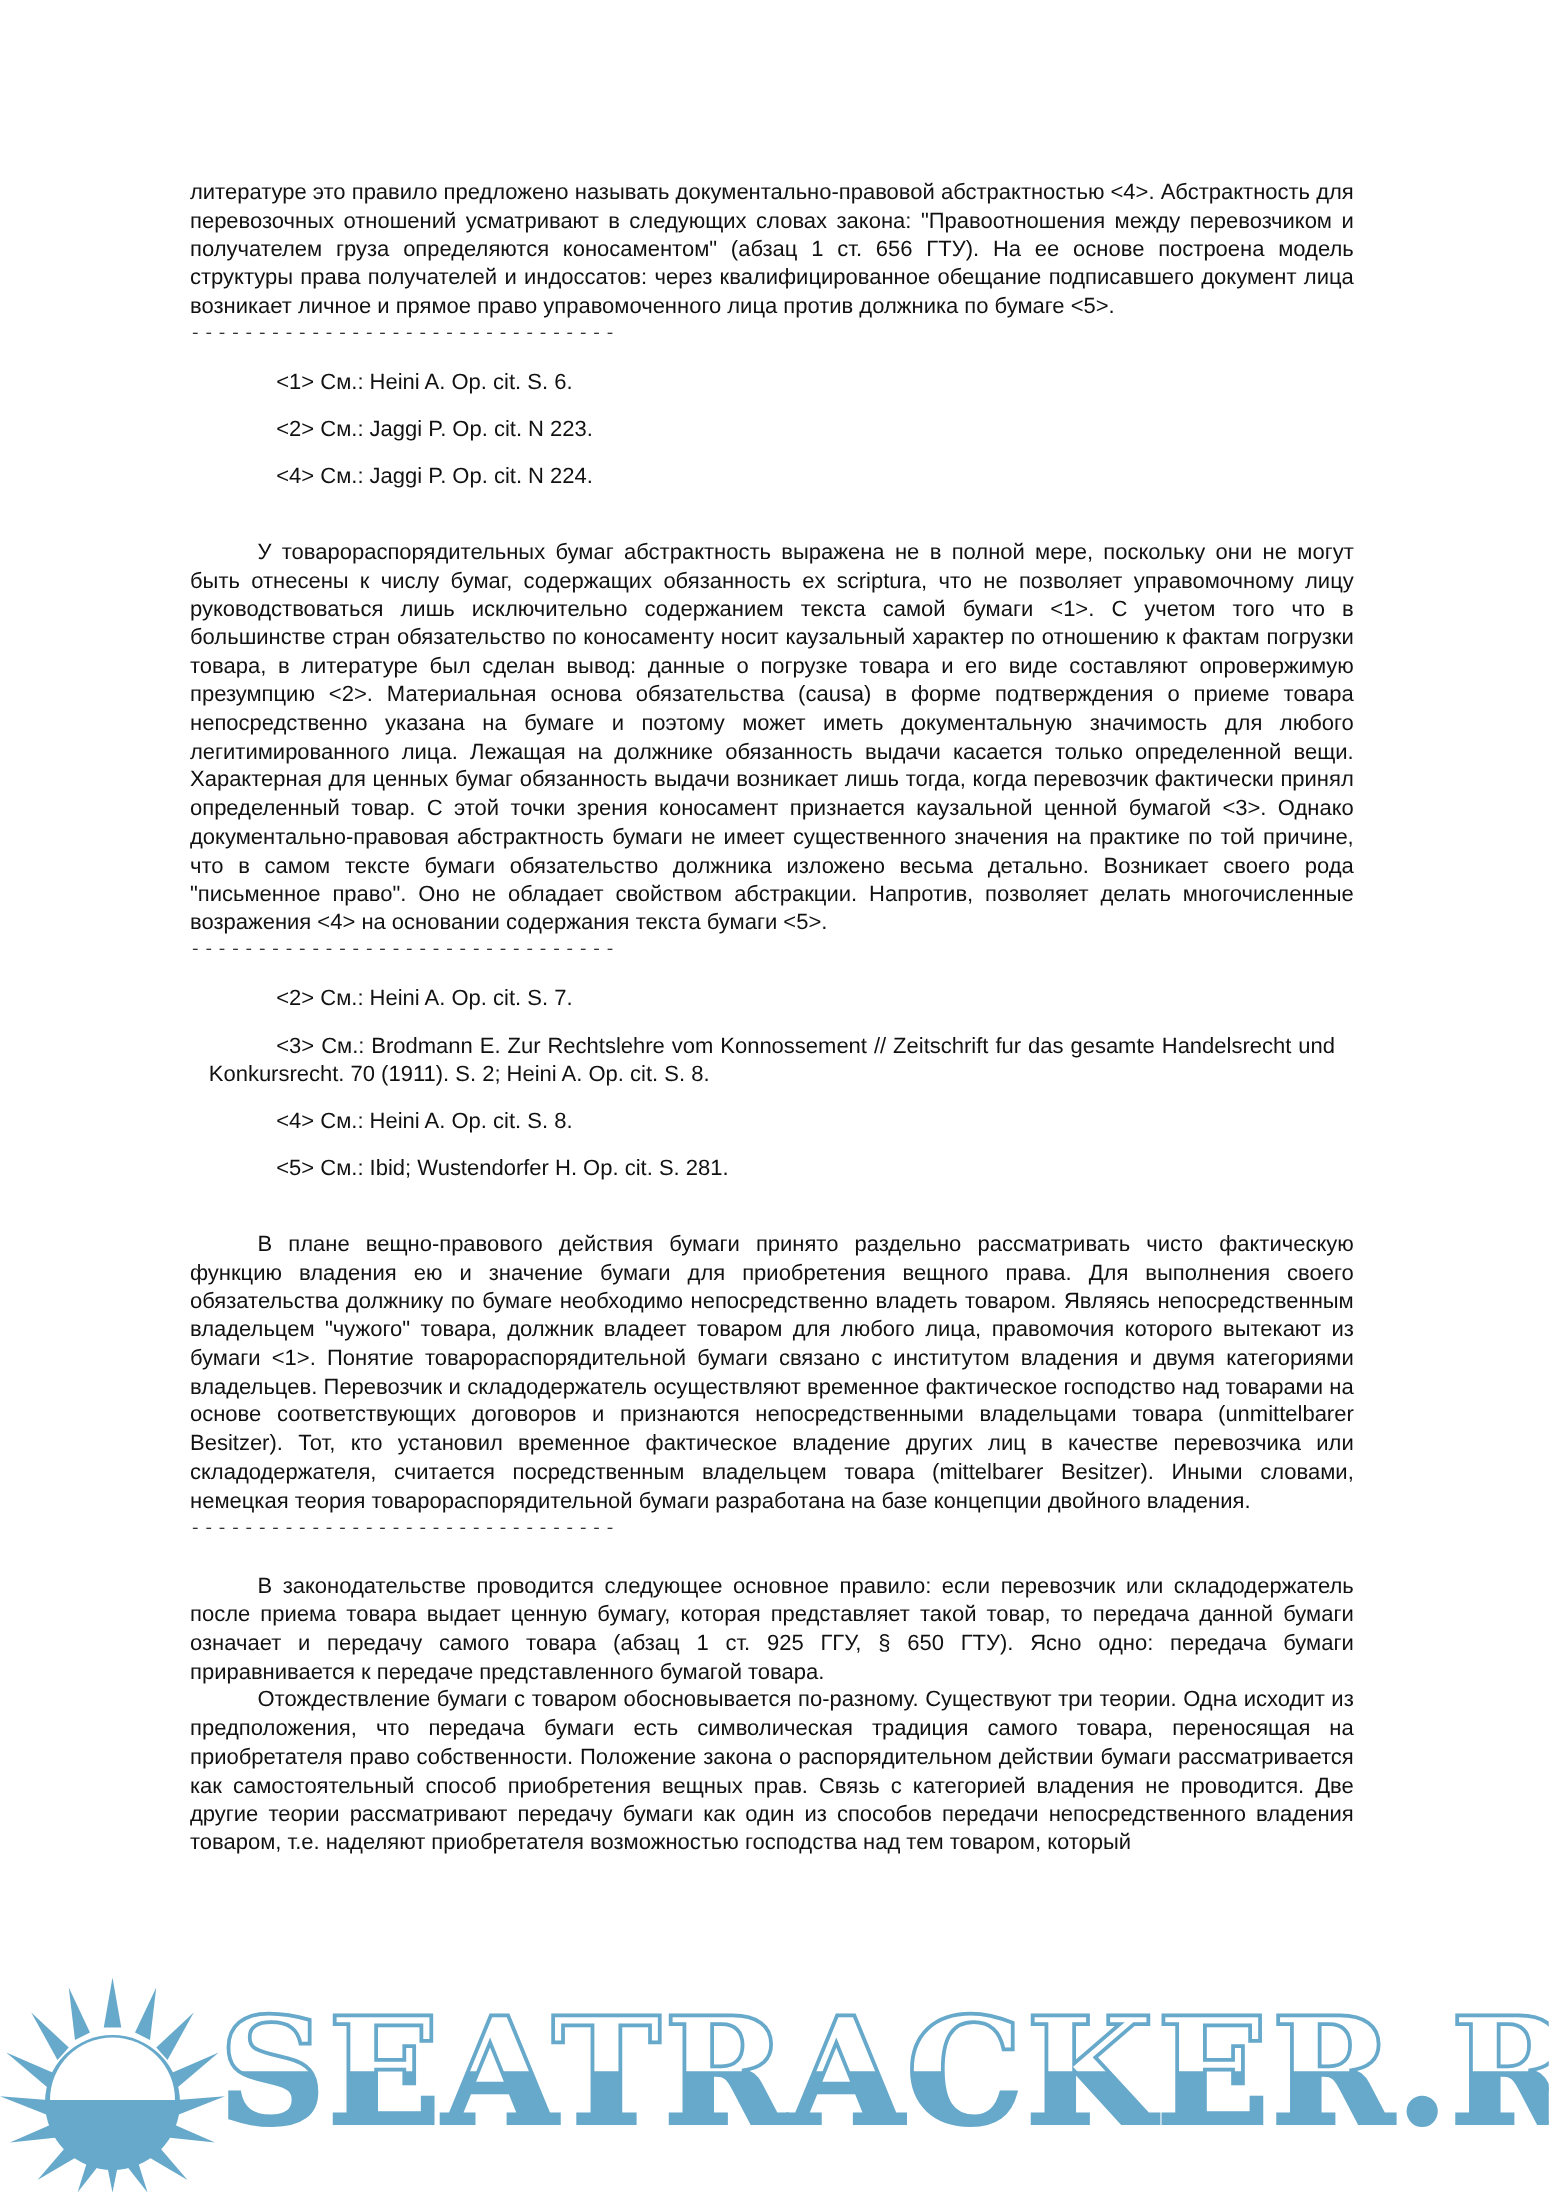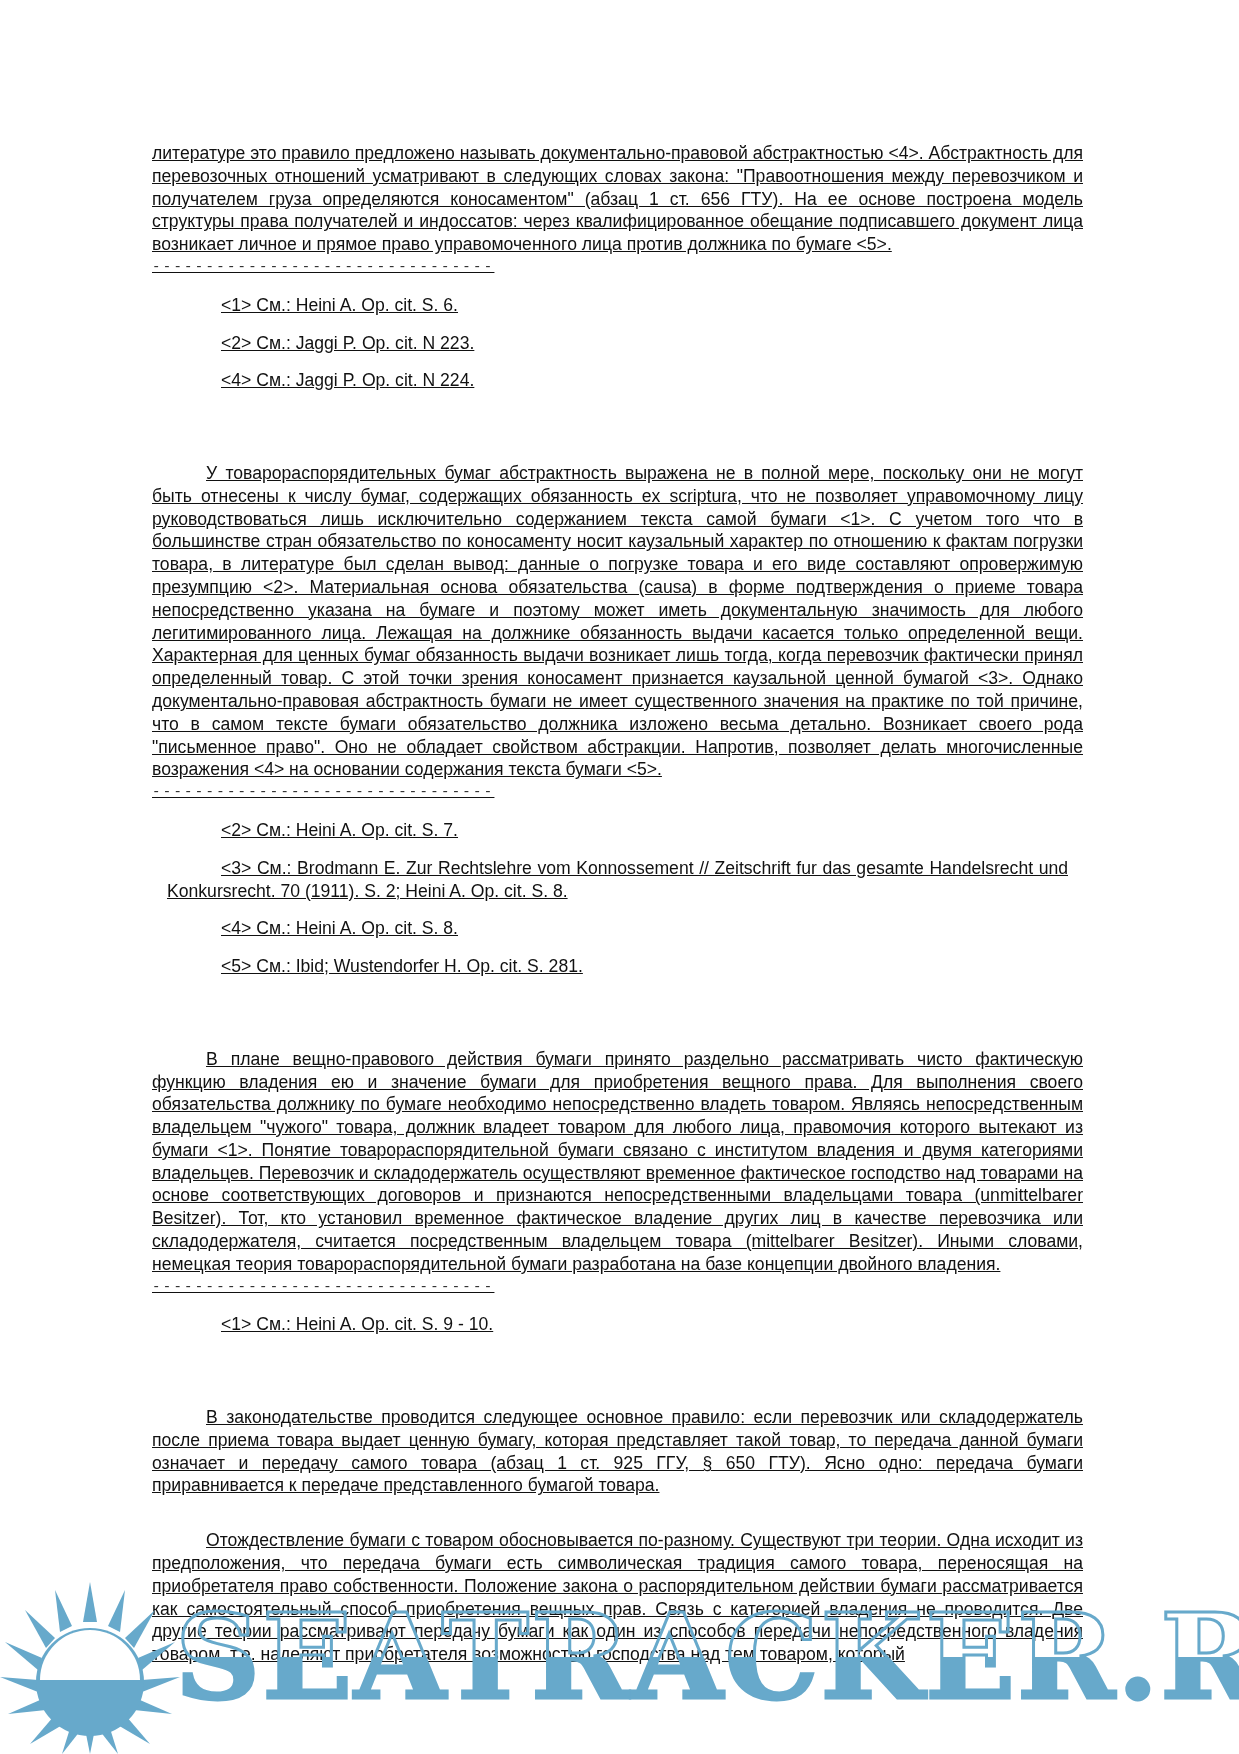--- a/index.html
+++ b/index.html
@@ -1,23 +1,23 @@
 <!DOCTYPE html>
 <html><head>
 <meta charset="utf-8">
 <style>
   html, body { margin: 0; padding: 0; background: #ffffff; }
   body { width: 1239px; height: 1754px; position: relative; overflow: hidden; }
   .page {
     position: absolute; left: 152px; top: 142px; width: 931px;
     font-family: "Liberation Sans", sans-serif;
-    font-size: 17.6px; line-height: 22.8px; color: #111111; text-decoration: underline;
+    font-size: 17.6px; line-height: 22.8px; color: #111111;
   }
   .p { text-align: justify; text-align-last: left; margin: 0; }
-  .p.indent { text-indent: 54px; margin-top: 32px; }
+  .p.indent { text-indent: 54px; }
   .fn { margin: 15px; text-indent: 54px; text-align: justify; text-align-last: left; }
   .sep {
     margin: 0; height: 22.8px; line-height: 22.8px;
     font-family: "Liberation Mono", monospace; font-size: 14px; letter-spacing: 2.3px;
     color: #333;
   }
   .gap { height: 22.8px; }
   .watermark {
     position: absolute; left: 0; top: 1582px; width: 1239px; height: 172px;
   }
@@ -52,21 +52,20 @@
   <p class="p indent">У товарораспорядительных бумаг абстрактность выражена не в полной мере, поскольку они не могут быть отнесены к числу бумаг, содержащих обязанность ex scriptura, что не позволяет управомочному лицу руководствоваться лишь исключительно содержанием текста самой бумаги &lt;1&gt;. С учетом того что в большинстве стран обязательство по коносаменту носит каузальный характер по отношению к фактам погрузки товара, в литературе был сделан вывод: данные о погрузке товара и его виде составляют опровержимую презумпцию &lt;2&gt;. Материальная основа обязательства (causa) в форме подтверждения о приеме товара непосредственно указана на бумаге и поэтому может иметь документальную значимость для любого легитимированного лица. Лежащая на должнике обязанность выдачи касается только определенной вещи. Характерная для ценных бумаг обязанность выдачи возникает лишь тогда, когда перевозчик фактически принял определенный товар. С этой точки зрения коносамент признается каузальной ценной бумагой &lt;3&gt;. Однако документально-правовая абстрактность бумаги не имеет существенного значения на практике по той причине, что в самом тексте бумаги обязательство должника изложено весьма детально. Возникает своего рода "письменное право". Оно не обладает свойством абстракции. Напротив, позволяет делать многочисленные возражения &lt;4&gt; на основании содержания текста бумаги &lt;5&gt;.</p>
   <div class="sep">--------------------------------</div>
   <p class="fn">&lt;2&gt; См.: Heini A. Op. cit. S. 7.</p>
   <p class="fn">&lt;3&gt; См.: Brodmann E. Zur Rechtslehre vom Konnossement // Zeitschrift fur das gesamte Handelsrecht und Konkursrecht. 70 (1911). S. 2; Heini A. Op. cit. S. 8.</p>
   <p class="fn">&lt;4&gt; См.: Heini A. Op. cit. S. 8.</p>
   <p class="fn">&lt;5&gt; См.: Ibid; Wustendorfer H. Op. cit. S. 281.</p>
   <div class="gap"></div>
 
   <p class="p indent">В плане вещно-правового действия бумаги принято раздельно рассматривать чисто фактическую функцию владения ею и значение бумаги для приобретения вещного права. Для выполнения своего обязательства должнику по бумаге необходимо непосредственно владеть товаром. Являясь непосредственным владельцем "чужого" товара, должник владеет товаром для любого лица, правомочия которого вытекают из бумаги &lt;1&gt;. Понятие товарораспорядительной бумаги связано с институтом владения и двумя категориями владельцев. Перевозчик и складодержатель осуществляют временное фактическое господство над товарами на основе соответствующих договоров и признаются непосредственными владельцами товара (unmittelbarer Besitzer). Тот, кто установил временное фактическое владение других лиц в качестве перевозчика или складодержателя, считается посредственным владельцем товара (mittelbarer Besitzer). Иными словами, немецкая теория товарораспорядительной бумаги разработана на базе концепции двойного владения.</p>
   <div class="sep">--------------------------------</div>
-  <p class="fn">&lt;1&gt; См.: Heini A. Op. cit. S. 9 - 10.</p>
   <div class="gap"></div>
 
   <p class="p indent">В законодательстве проводится следующее основное правило: если перевозчик или складодержатель после приема товара выдает ценную бумагу, которая представляет такой товар, то передача данной бумаги означает и передачу самого товара (абзац 1 ст. 925 ГГУ, § 650 ГТУ). Ясно одно: передача бумаги приравнивается к передаче представленного бумагой товара.</p>
   <p class="p indent">Отождествление бумаги с товаром обосновывается по-разному. Существуют три теории. Одна исходит из предположения, что передача бумаги есть символическая традиция самого товара, переносящая на приобретателя право собственности. Положение закона о распорядительном действии бумаги рассматривается как самостоятельный способ приобретения вещных прав. Связь с категорией владения не проводится. Две другие теории рассматривают передачу бумаги как один из способов передачи непосредственного владения товаром, т.е. наделяют приобретателя возможностью господства над тем товаром, который</p>
 </div>
 
 <div class="watermark">
   <svg width="180" height="172" viewBox="0 0 180 172" style="position:absolute;left:0;top:0;">
     <g fill="#67a9cb">
       <polygon points="90,0 97,40 83,40"></polygon>

